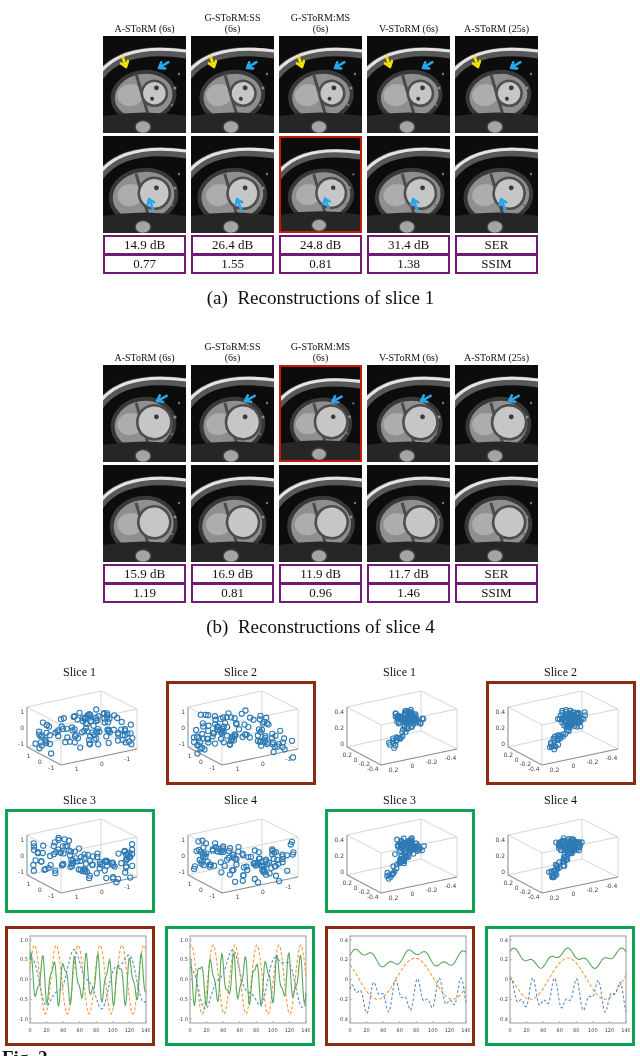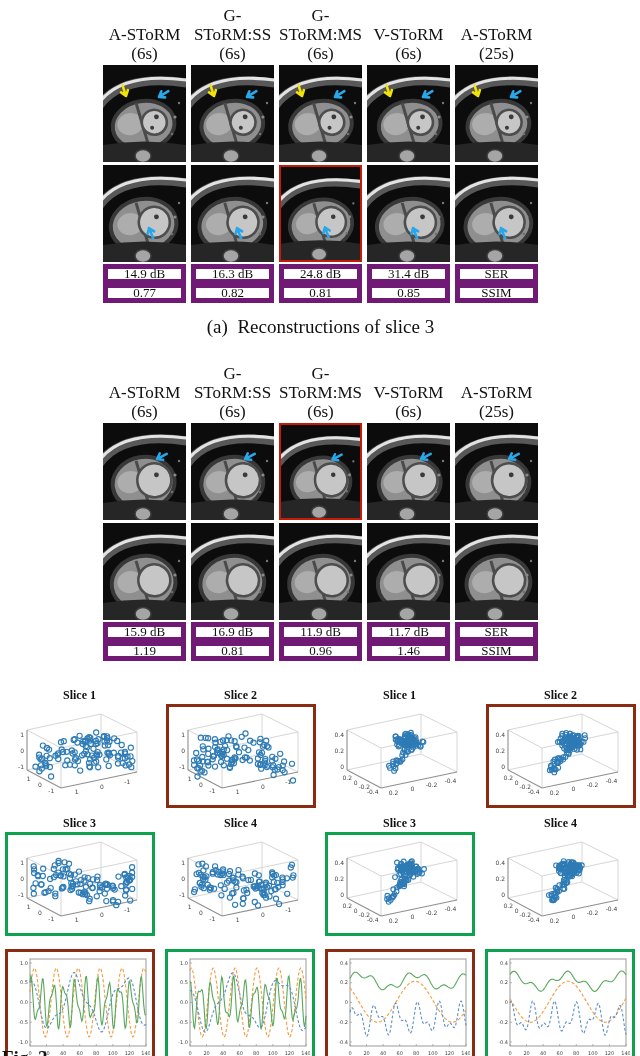--- a/index.html
+++ b/index.html
@@ -4,37 +4,37 @@
 <style>
   html,body{margin:0;padding:0;}
   body{
     width:640px;height:1056px;background:#ffffff;overflow:hidden;position:relative;
     font-family:"Liberation Serif", serif;color:#111;
   }
   .recon{width:435px;margin-left:103px;}
   #sec-a{margin-top:6px;}
   #sec-b{margin-top:26px;}
   .col-headers{display:flex;gap:5px;align-items:flex-end;justify-content:flex-start;min-height:28px;}
-  .col-header{width:83px;text-align:center;font-size:17px;line-height:1.12;white-space:pre-line;}
+  .col-header{width:83px;text-align:center;font-size:10px;line-height:1.12;white-space:pre-line;}
   .img-grid{margin-top:2px;display:flex;flex-direction:column;gap:3px;}
   .img-row{display:flex;gap:5px;}
   .mri-panel{width:83px;height:97px;box-sizing:border-box;background:#000;position:relative;overflow:hidden;}
   .mri-panel svg{display:block;width:100%;height:100%;}
   .mri-panel.hl{border:2.5px solid var(--red,#c61a09);}
   .metric-row{display:flex;gap:5px;margin-top:2px;}
   .metric-row.r2{margin-top:-1px;}
-  .metric-cell{width:83px;height:20px;box-sizing:border-box;border:5px solid #701a75;background:#fff;
+  .metric-cell{width:83px;height:20px;box-sizing:border-box;border:2px solid #701a75;background:#fff;
     display:flex;align-items:center;justify-content:center;font-size:13px;}
   .caption{text-align:center;font-size:19px;margin-top:13px;white-space:pre-wrap;}
   .latent-wrap{display:flex;margin-top:28px;}
   .latent{width:320px;}
   .latent-body{width:100%;}
   .scatter-grid{display:grid;grid-template-columns:1fr 1fr;column-gap:2px;row-gap:5px;justify-items:center;}
   .scatter-block{width:154px;text-align:center;}
-  .scatter-title{font-size:12px;font-weight:bold;line-height:1.15;margin-bottom:1px;}
+  .scatter-title{font-size:12px;font-weight:normal;line-height:1.15;margin-bottom:1px;}
   .scatter-frame{display:inline-block;padding:1px;border:3px solid transparent;line-height:0;}
   .scatter-frame.brown{border-color:var(--brown,#8b2c12);}
   .scatter-frame.green{border-color:var(--green,#0ca24e);}
   .scatter-frame svg{display:block;}
   .ts-row{display:flex;gap:10px;justify-content:center;margin-top:9px;}
   .ts-frame{padding:2px;border:3px solid transparent;background:#fff;line-height:0;}
   .ts-frame.brown{border-color:var(--brown,#8b2c12);}
   .ts-frame.green{border-color:var(--green,#0ca24e);}
   .lat-cap{font-size:17.5px;margin-top:9px;}
   .fig-label{position:absolute;left:2px;top:1047px;font-weight:bold;font-size:19px;}
@@ -295,34 +295,34 @@
     <circle cx="69" cy="69" r="1.3" fill="#6f6f6f"></circle>
               <g transform="translate(46,63) rotate(-112)">
     <path d="M-11,0 L-1,0 M0,0 L-5,-3.6 M0,0 L-5,3.6" stroke="#2aa7e8" stroke-width="2.6" fill="none" stroke-linecap="round"></path>
               </g>
             </svg>
           </div>
         </div>
       </div>
       <div class="metric-row">
         <div class="metric-cell">14.9 dB</div>
-        <div class="metric-cell">16.3 dB</div>
+        <div class="metric-cell">26.4 dB</div>
         <div class="metric-cell">24.8 dB</div>
         <div class="metric-cell">31.4 dB</div>
         <div class="metric-cell">SER</div>
       </div>
       <div class="metric-row r2">
         <div class="metric-cell">0.77</div>
-        <div class="metric-cell">0.82</div>
+        <div class="metric-cell">1.55</div>
         <div class="metric-cell">0.81</div>
-        <div class="metric-cell">0.85</div>
+        <div class="metric-cell">1.38</div>
         <div class="metric-cell">SSIM</div>
       </div>
     </div>
-  <div class="caption">(a)  Reconstructions of slice 3</div>
+  <div class="caption">(a)  Reconstructions of slice 1</div>
 </section>
 
 <section class="recon" id="sec-b">
   <div class="recon-body">
       <div class="col-headers">
         <div class="col-header">A-SToRM (6s)</div>
         <div class="col-header">G-SToRM:SS
 (6s)</div>
         <div class="col-header">G-SToRM:MS
 (6s)</div>
@@ -543,20 +543,21 @@
         <div class="metric-cell">SER</div>
       </div>
       <div class="metric-row r2">
         <div class="metric-cell">1.19</div>
         <div class="metric-cell">0.81</div>
         <div class="metric-cell">0.96</div>
         <div class="metric-cell">1.46</div>
         <div class="metric-cell">SSIM</div>
       </div>
     </div>
+  <div class="caption">(b)  Reconstructions of slice 4</div>
 </section>
 
 <div class="latent-wrap">
   <section class="latent">
     <div class="latent-body">
         <div class="scatter-grid">
           <div class="scatter-block"><div class="scatter-title">Slice 1</div><div class="scatter-frame"><svg width="142" height="96" viewBox="0 0 142 96">
                 <line x1="18" y1="62" x2="92" y2="46" stroke="#d6d6d6" stroke-width="1"></line>
                 <line x1="92" y1="46" x2="128" y2="64" stroke="#d6d6d6" stroke-width="1"></line>
                 <line x1="92" y1="46" x2="92" y2="6" stroke="#d6d6d6" stroke-width="1"></line>

